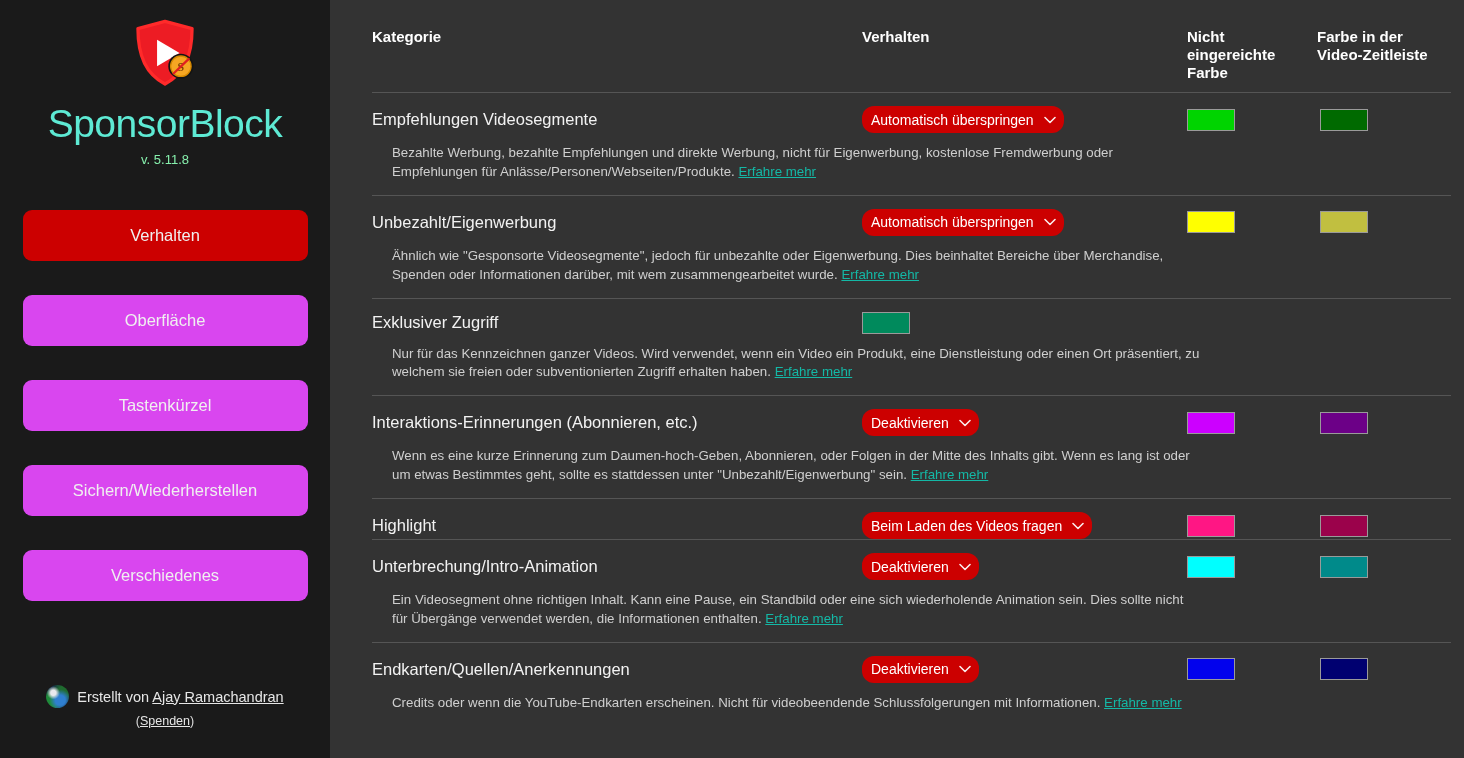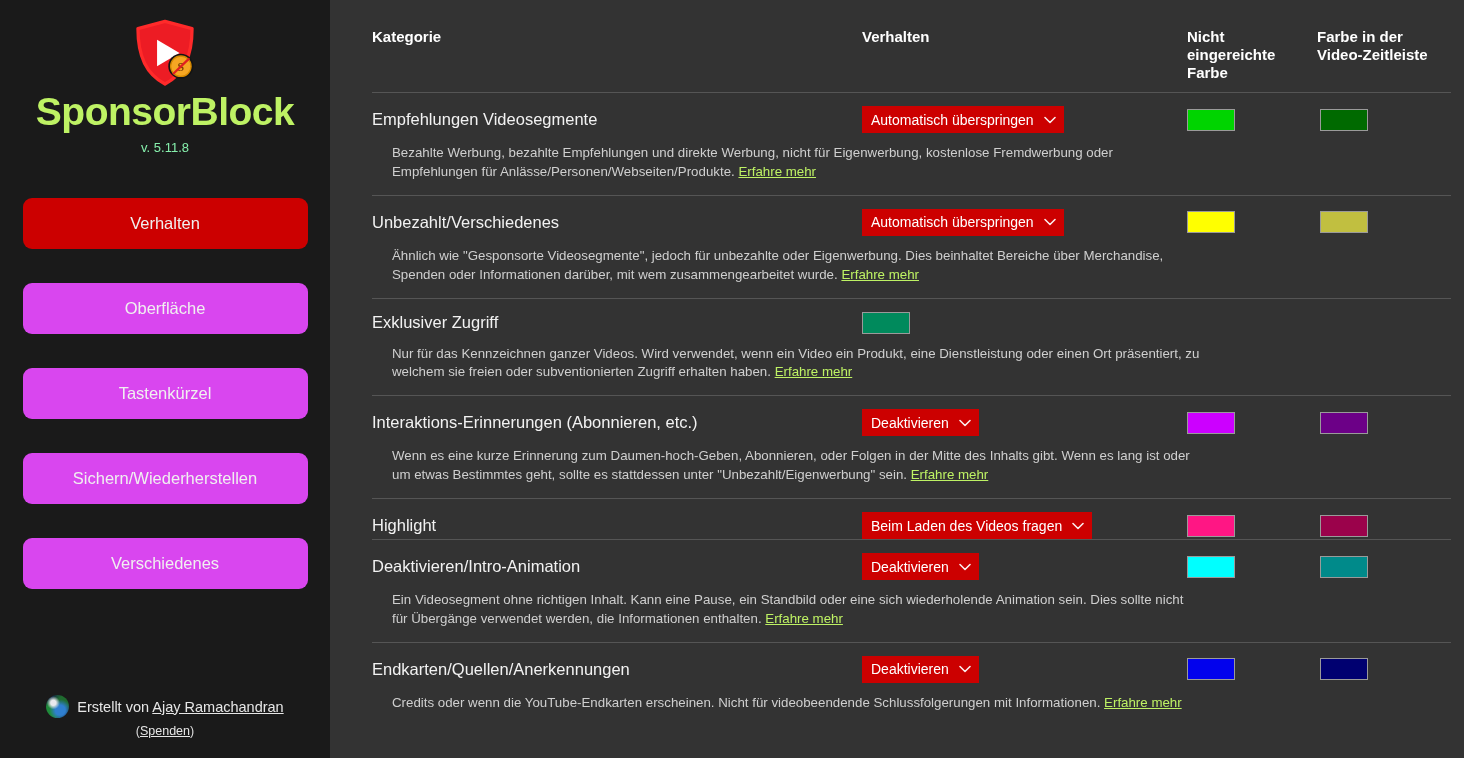--- a/index.html
+++ b/index.html
@@ -15,36 +15,36 @@
   
   .sidebar {
     width: 330px; min-width: 330px; height: 758px;
     background: #1a1a1a;
     display: flex; flex-direction: column; align-items: center;
     padding-top: 14px;
     position: relative;
   }
   .logo-wrap { width: 66px; height: 70px; margin: 4px 0 2px 0; }
   .brand-title {
-    font-size: 39px; color: #bef264; font-weight: 700;
-    letter-spacing: -0.5px; line-height: 1.05; margin-top: 2px;
+    font-size: 39px; color: #5eead4; font-weight: 400;
+    letter-spacing: -0.5px; line-height: 1.05; margin-top: 14px;
   }
   .brand-version { font-size: 13px; color: #86efac; margin-top: 7px; }
 
   .nav { width: 100%; display: flex; flex-direction: column; align-items: center; margin-top: 43px; }
   .nav-item {
     width: 285px; height: 51px; border-radius: 9px;
     background: #d946ef; color: #f0f0f0;
     font-size: 16.5px; display: flex; align-items: center; justify-content: center;
     margin-bottom: 34px; cursor: pointer; border: none; user-select: none;
   }
   .nav-item.active { background: #cc0000; }
 
   .credits {
-    position: absolute; left: 0; right: 0; bottom: 20px;
+    position: absolute; left: 0; right: 0; bottom: 30px;
     display: flex; flex-direction: column; align-items: center; gap: 6px; text-align: center;
   }
   .credit-row { display: flex; align-items: center; gap: 8px; }
   .avatar {
     width: 23px; height: 23px; border-radius: 50%;
     background:
       radial-gradient(circle at 32% 34%, #e9e9ee 0 12%, rgba(233,233,238,0) 30%),
       radial-gradient(circle at 62% 66%, #2f7fd0 0 24%, rgba(47,127,208,0) 52%),
       radial-gradient(circle at 22% 72%, #1f8a3a 0 26%, rgba(31,138,58,0) 55%),
       radial-gradient(circle at 78% 28%, #1f6b2f 0 22%, rgba(31,107,47,0) 50%),
@@ -77,25 +77,25 @@
 
   .rowsep { height: 1px; background: #555555; }
 
   .row { position: relative; }
   .row-top { display: flex; align-items: center; padding-top: 13px; }
   .cat-title { font-size: 16.5px; color: #f2f2f2; line-height: 1.25; }
   .cat-desc {
     font-size: 13.3px; color: #cfcfcf; line-height: 1.42;
     padding: 11px 0 13px 20px; width: 830px;
   }
-  .cat-desc a { color: #bef264; text-decoration: underline; }
+  .cat-desc a { color: #14b8a6; text-decoration: underline; }
 
   .select {
     display: inline-flex; align-items: center; justify-content: space-between;
-    background: #cc0000; color: #ffffff; border: none; border-radius: 0;
+    background: #cc0000; color: #ffffff; border: none; border-radius: 12px;
     font-size: 14px; height: 27px; padding: 0 8px 0 9px;
     font-family: "Liberation Sans", sans-serif; cursor: pointer;
     white-space: nowrap;
   }
   .select .chev { margin-left: 10px; opacity: .92; display:flex; }
 
   .swatch {
     width: 48px; height: 22px; border: 1px solid #9a9a9a; display: block;
   }
   .cellwrap { display: flex; align-items: center; }
@@ -179,21 +179,21 @@
                   <span class="swatch" style="background: rgb(0, 106, 0);"></span>
                 </div>
               </div>
               <div class="cat-desc"><span>Bezahlte Werbung, bezahlte Empfehlungen und direkte Werbung, nicht für Eigenwerbung, kostenlose Fremdwerbung oder Empfehlungen für Anlässe/Personen/Webseiten/Produkte. </span><a href="#">Erfahre mehr</a></div>
             </div>
           </div>
           <div>
             <div class="rowsep"></div>
             <div class="row">
               <div class="row-top">
-                <div class="col-cat cat-title">Unbezahlt/Verschiedenes</div>
+                <div class="col-cat cat-title">Unbezahlt/Eigenwerbung</div>
                 <div class="col-beh"><div class="select">
                     <span>Automatisch überspringen</span>
                     <span class="chev">
                       <svg width="12" height="8" viewBox="0 0 12 8">
                         <path d="M1 1.5 L6 6.5 L11 1.5" fill="none" stroke="#fff" stroke-width="1.6" stroke-linecap="round" stroke-linejoin="round"></path>
                       </svg>
                     </span>
                   </div></div>
                 <div class="col-c1 cellwrap">
                   <span class="swatch" style="background: rgb(255, 255, 0);"></span>
@@ -260,21 +260,21 @@
                 <div class="col-c2 cellwrap">
                   <span class="swatch" style="background: rgb(155, 2, 75);"></span>
                 </div>
               </div>
             </div>
           </div>
           <div>
             <div class="rowsep"></div>
             <div class="row">
               <div class="row-top">
-                <div class="col-cat cat-title">Deaktivieren/Intro-Animation</div>
+                <div class="col-cat cat-title">Unterbrechung/Intro-Animation</div>
                 <div class="col-beh"><div class="select">
                     <span>Deaktivieren</span>
                     <span class="chev">
                       <svg width="12" height="8" viewBox="0 0 12 8">
                         <path d="M1 1.5 L6 6.5 L11 1.5" fill="none" stroke="#fff" stroke-width="1.6" stroke-linecap="round" stroke-linejoin="round"></path>
                       </svg>
                     </span>
                   </div></div>
                 <div class="col-c1 cellwrap">
                   <span class="swatch" style="background: rgb(0, 255, 255);"></span>

